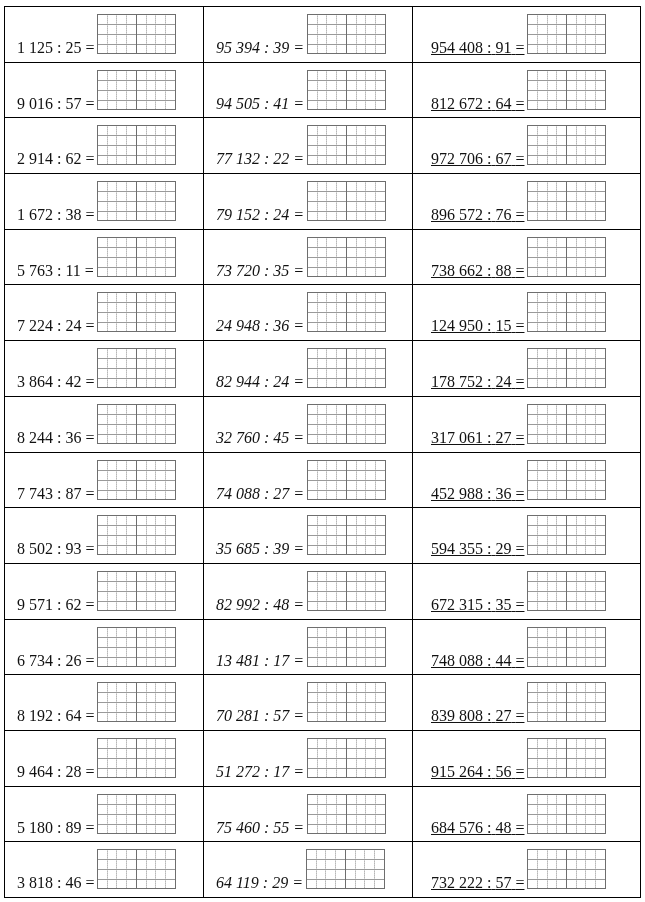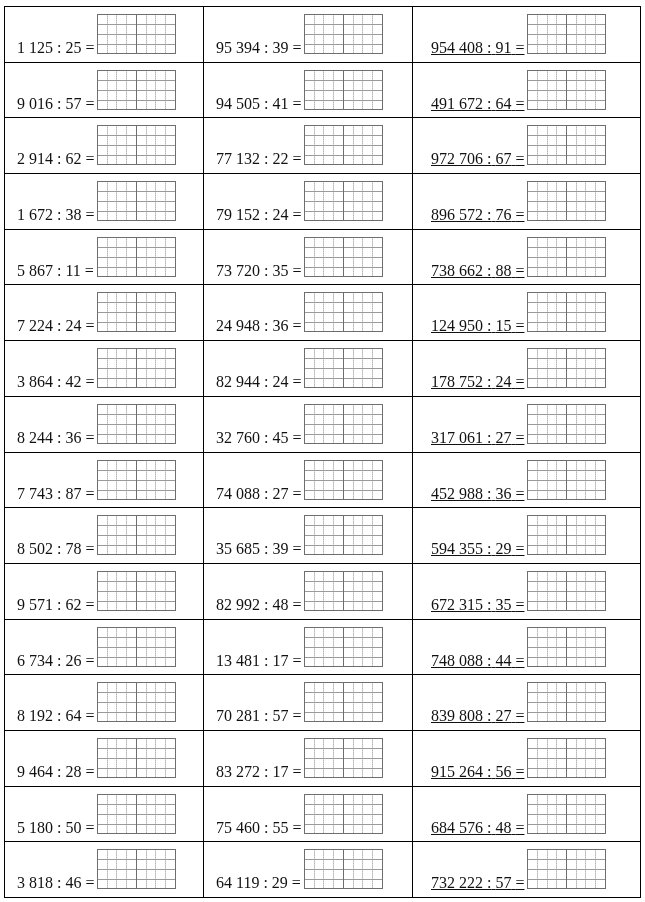--- a/index.html
+++ b/index.html
@@ -38,21 +38,21 @@
     .problem {
       position: absolute;
       left: 0;
       right: 0;
       top: 3px;
       height: 44px;
       display: flex;
       align-items: flex-end;
     }
     .c-left .problem { padding-left: 12px; }
-    .c-mid .problem { padding-left: 12px; }
+    .c-mid .problem { padding-left: 12px; font-style: italic; }
     .c-right .problem { padding-left: 18px; text-decoration: underline; }
 
     .expr {
       font-size: 16px;
       line-height: 16px;
       white-space: nowrap;
       margin-bottom: -2px;
       padding-right: 3px;
     }
 
@@ -138,21 +138,21 @@
           <div class="problem">
             <span class="expr"><span>94 505</span> <span>:</span> <span>41</span> <span>=</span></span>
             <div class="answer-box">
               <div class="half"></div>
               <div class="half"></div>
             </div>
           </div>
         </td>
         <td class="c-right">
           <div class="problem">
-            <span class="expr"><span>491 672</span> <span>:</span> <span>64</span> <span>=</span></span>
+            <span class="expr"><span>812 672</span> <span>:</span> <span>64</span> <span>=</span></span>
             <div class="answer-box">
               <div class="half"></div>
               <div class="half"></div>
             </div>
           </div>
         </td>
       </tr>
       <tr>
         <td class="c-left">
           <div class="problem">
@@ -207,21 +207,21 @@
             <div class="answer-box">
               <div class="half"></div>
               <div class="half"></div>
             </div>
           </div>
         </td>
       </tr>
       <tr>
         <td class="c-left">
           <div class="problem">
-            <span class="expr"><span>5 867</span> <span>:</span> <span>11</span> <span>=</span></span>
+            <span class="expr"><span>5 763</span> <span>:</span> <span>11</span> <span>=</span></span>
             <div class="answer-box">
               <div class="half"></div>
               <div class="half"></div>
             </div>
           </div>
         </td>
         <td class="c-mid">
           <div class="problem">
             <span class="expr"><span>73 720</span> <span>:</span> <span>35</span> <span>=</span></span>
             <div class="answer-box">
@@ -352,21 +352,21 @@
             <div class="answer-box">
               <div class="half"></div>
               <div class="half"></div>
             </div>
           </div>
         </td>
       </tr>
       <tr>
         <td class="c-left">
           <div class="problem">
-            <span class="expr"><span>8 502</span> <span>:</span> <span>78</span> <span>=</span></span>
+            <span class="expr"><span>8 502</span> <span>:</span> <span>93</span> <span>=</span></span>
             <div class="answer-box">
               <div class="half"></div>
               <div class="half"></div>
             </div>
           </div>
         </td>
         <td class="c-mid">
           <div class="problem">
             <span class="expr"><span>35 685</span> <span>:</span> <span>39</span> <span>=</span></span>
             <div class="answer-box">
@@ -477,41 +477,41 @@
           <div class="problem">
             <span class="expr"><span>9 464</span> <span>:</span> <span>28</span> <span>=</span></span>
             <div class="answer-box">
               <div class="half"></div>
               <div class="half"></div>
             </div>
           </div>
         </td>
         <td class="c-mid">
           <div class="problem">
-            <span class="expr"><span>83 272</span> <span>:</span> <span>17</span> <span>=</span></span>
+            <span class="expr"><span>51 272</span> <span>:</span> <span>17</span> <span>=</span></span>
             <div class="answer-box">
               <div class="half"></div>
               <div class="half"></div>
             </div>
           </div>
         </td>
         <td class="c-right">
           <div class="problem">
             <span class="expr"><span>915 264</span> <span>:</span> <span>56</span> <span>=</span></span>
             <div class="answer-box">
               <div class="half"></div>
               <div class="half"></div>
             </div>
           </div>
         </td>
       </tr>
       <tr>
         <td class="c-left">
           <div class="problem">
-            <span class="expr"><span>5 180</span> <span>:</span> <span>50</span> <span>=</span></span>
+            <span class="expr"><span>5 180</span> <span>:</span> <span>89</span> <span>=</span></span>
             <div class="answer-box">
               <div class="half"></div>
               <div class="half"></div>
             </div>
           </div>
         </td>
         <td class="c-mid">
           <div class="problem">
             <span class="expr"><span>75 460</span> <span>:</span> <span>55</span> <span>=</span></span>
             <div class="answer-box">

